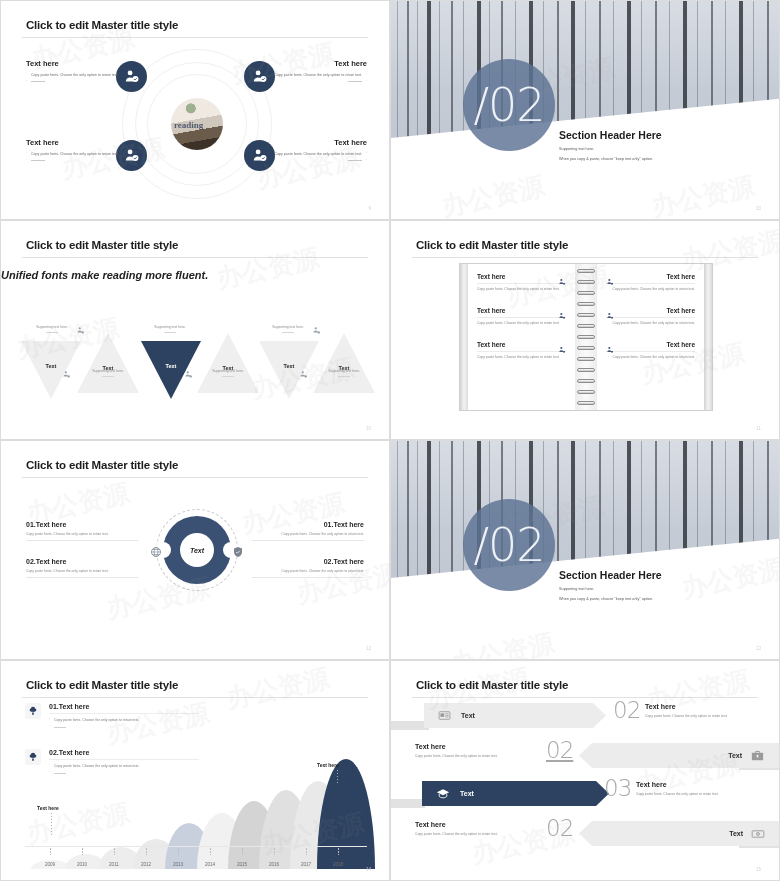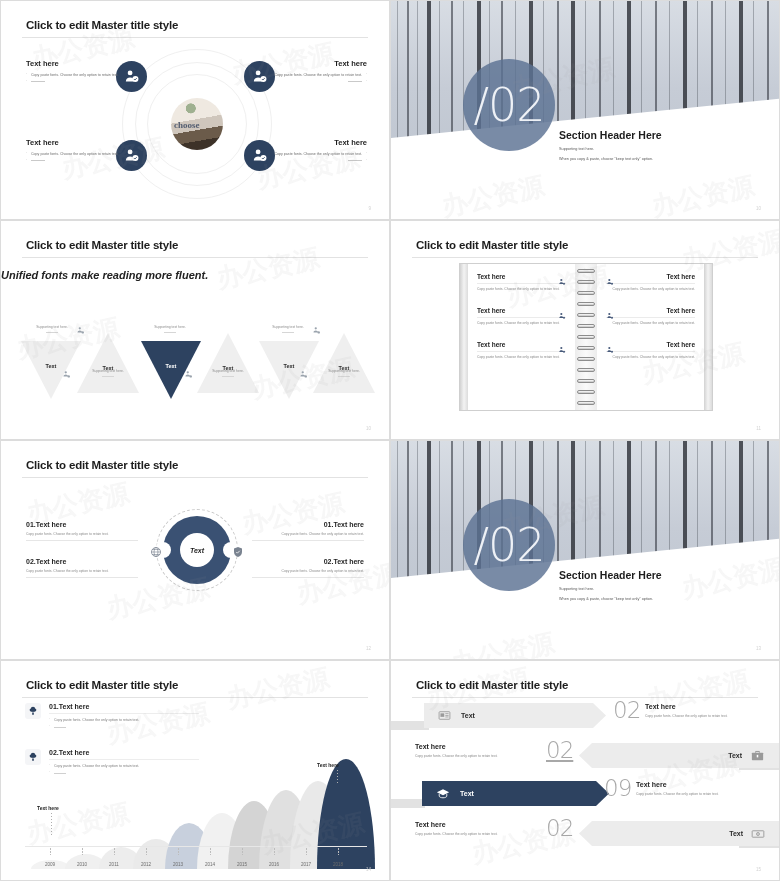--- a/index.html
+++ b/index.html
@@ -285,21 +285,21 @@
 
   <div class="slide">
     <div class="s-title">Click to edit Master title style</div>
     <div class="s-rule"></div>
 
     <div class="rings" style="left:121px;top:48px;width:150px;height:150px;"></div>
     <div class="rings" style="left:134px;top:61px;width:124px;height:124px;"></div>
     <div class="rings" style="left:146px;top:73px;width:100px;height:100px;"></div>
 
     <div class="photo-circ" style="left:170px;top:97px;">
-      <span class="word">choose</span>
+      <span class="word">reading</span>
     </div>
 
     <div class="nav-circ" style="left:115px;top:60px;">
       <svg viewBox="0 0 24 24">
           <circle cx="10" cy="7" r="3.4"></circle>
           <path d="M4 19c0-3.3 2.7-5.5 6-5.5s6 2.2 6 5.5z"></path>
           <circle cx="17.5" cy="15.5" r="4.3" fill="#fff"></circle>
           <path d="M15.4 15.6l1.4 1.4 2.6-2.7" stroke="#2d4260" stroke-width="1.2" fill="none"></path>
         </svg>
     </div>
@@ -838,21 +838,21 @@
     </div>
 
     <div class="shadowtab" style="left:0px;top:138px;width:34px;"></div>
     <div class="arrowbar ltr navy" style="left:31px;top:120px;width:187px;padding-left:14px;gap:10px;">
       <svg viewBox="0 0 24 24" width="14" height="14">
           <path d="M12 4L1.5 9 12 14l10.5-5z" fill="#fff"></path>
           <path d="M5.5 11.5v4c0 1.6 2.9 3 6.5 3s6.5-1.4 6.5-3v-4" fill="none" stroke="#fff" stroke-width="1.5"></path>
         </svg>
       <span class="lab">Text</span>
     </div>
-    <div class="bignum" style="left:213px;top:114px;">09</div>
+    <div class="bignum" style="left:213px;top:114px;">03</div>
     <div class="sidetxt" style="left:245px;top:120px;">
       <div class="h">Text here</div>
       <div class="p">Copy paste fonts. Choose the only option to retain text.</div>
     </div>
 
     <div class="shadowtab" style="right:0px;top:178px;width:40px;"></div>
     <div class="arrowbar rtl" style="right:0px;top:160px;width:200px;padding-right:14px;justify-content:flex-end;gap:8px;">
       <span class="lab">Text</span>
       <svg viewBox="0 0 24 24" width="14" height="14">
           <rect x="2" y="6.5" width="20" height="11" rx="1" fill="none" stroke="#9a9a9a" stroke-width="1.6"></rect>

